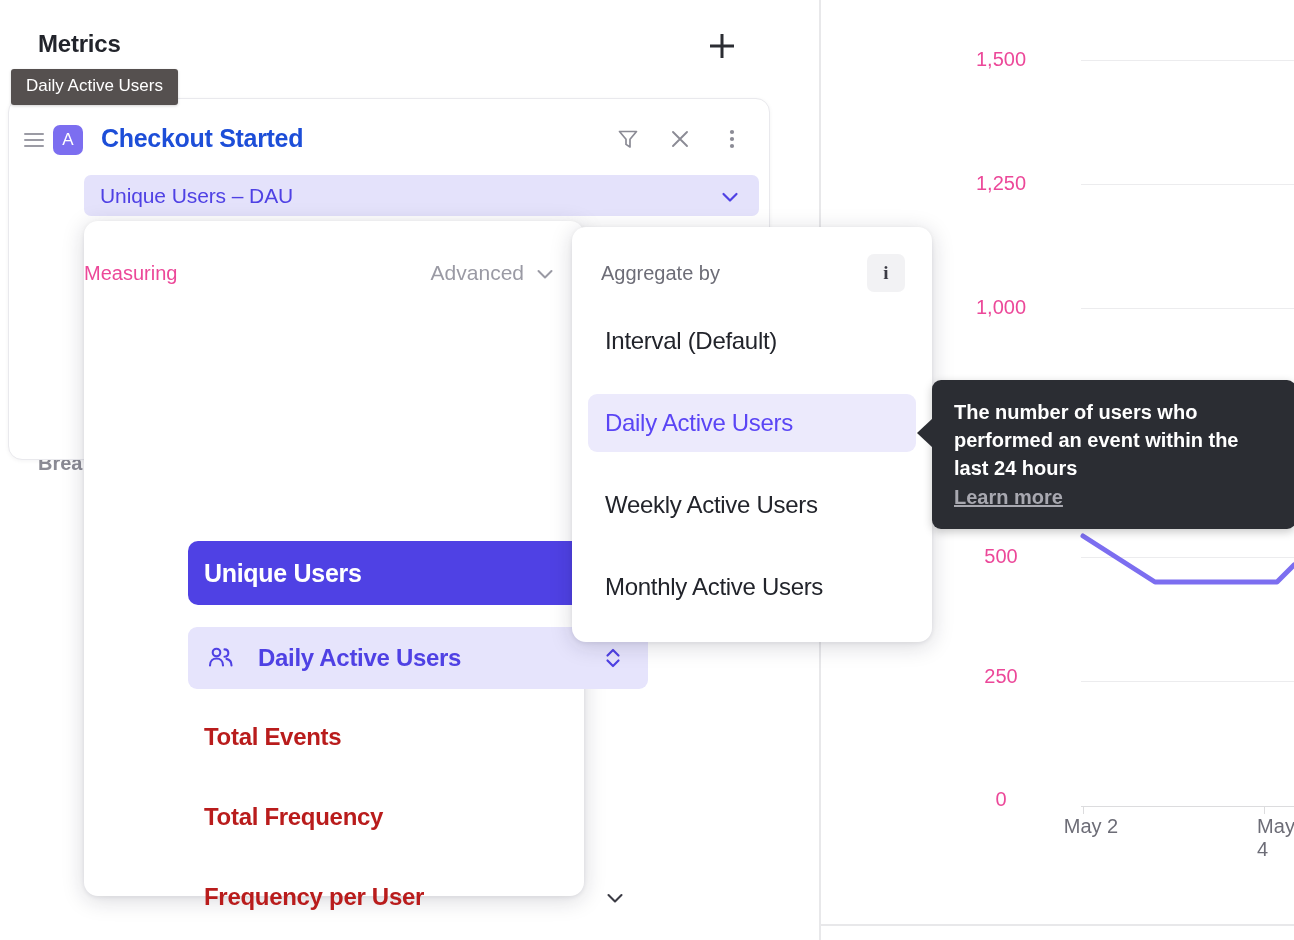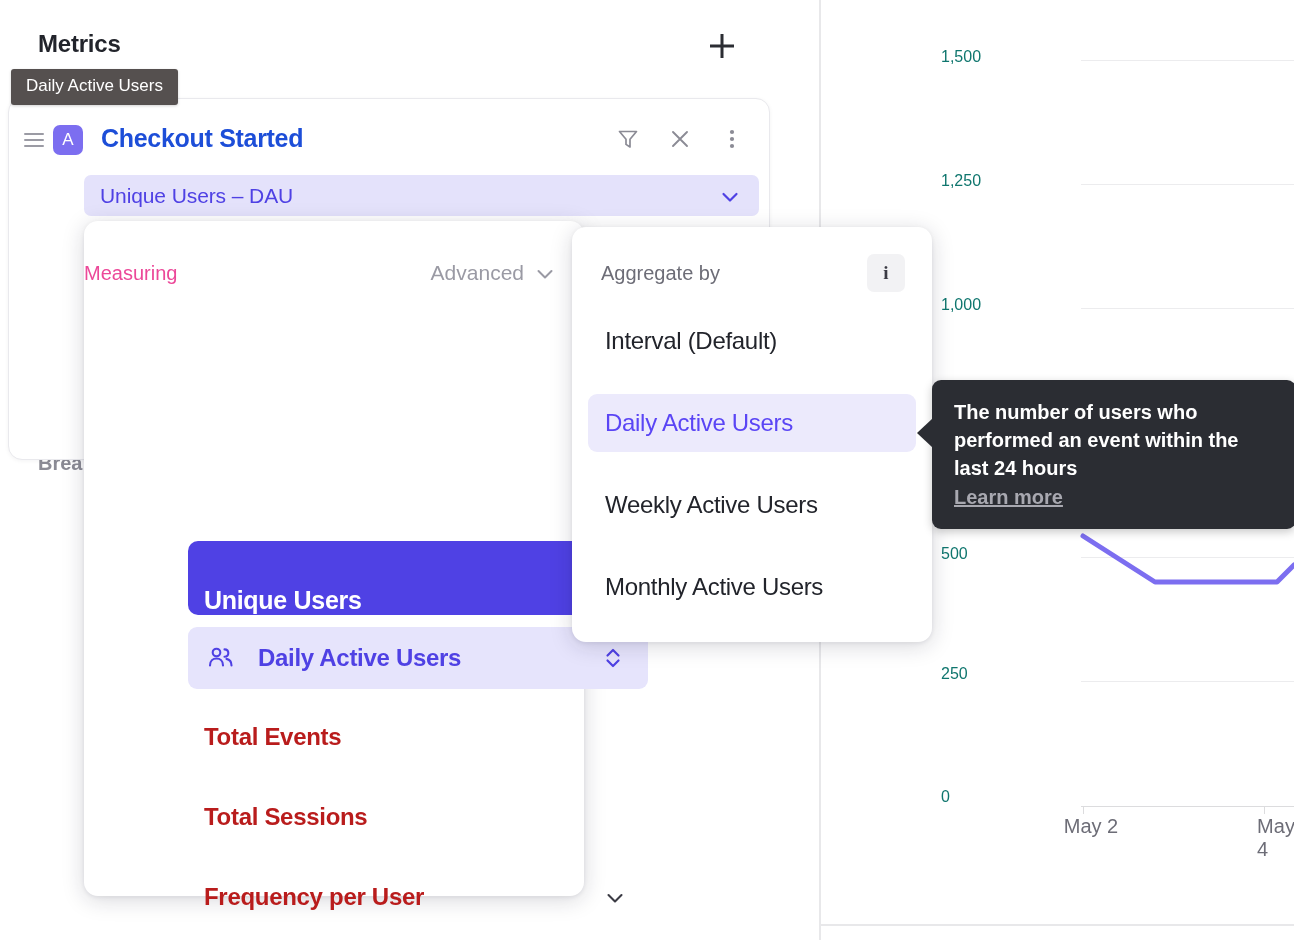--- a/index.html
+++ b/index.html
@@ -190,25 +190,25 @@
   }
   .mm-head .mm-adv-caret {
     position: absolute;
     right: 28px; top: 6px;
     cursor: pointer;
   }
 
   .mm-primary {
     position: absolute;
     left: 104px; top: 320px;
-    width: 460px; height: 74px;
+    width: 460px; height: 64px;
     background: #4f41e4;
     border-radius: 10px;
     display: flex;
-    align-items: flex-end;
+    align-items: center;
     cursor: pointer;
   }
   .mm-primary .lbl {
     margin-left: 16px;
     font-size: 25px;
     font-weight: 600;
     color: #ffffff;
     letter-spacing: -0.3px;
   }
   .mm-primary .chev {
@@ -365,24 +365,24 @@
   .gridline {
     position: absolute;
     left: 260px;
     width: 300px;
     height: 1px;
     background: #ececee;
   }
   .ytick {
     position: absolute;
     width: 120px;
-    text-align: left;
+    text-align: center;
     left: 120px;
-    font-size: 16px;
-    color: #0f766e;
+    font-size: 20px;
+    color: #ec4899;
   }
   .xaxis {
     position: absolute;
     left: 260px; top: 806px;
     width: 300px; height: 1px;
     background: #dcdcde;
   }
   .xtickmark {
     position: absolute;
     top: 806px;
@@ -503,21 +503,21 @@
             <path d="M5.5 14.5 L11 20 L16.5 14.5" fill="none" stroke="#4f41e4" stroke-width="2.2" stroke-linecap="round" stroke-linejoin="round"></path>
           </svg>
         </div>
       </div>
 
       <div class="mm-item" style="top:492px">
         <div class="lbl">Total Events</div>
       </div>
 
       <div class="mm-item" style="top:572px">
-        <div class="lbl">Total Sessions</div>
+        <div class="lbl">Total Frequency</div>
       </div>
 
       <div class="mm-item" style="top:652px">
         <div class="lbl">Frequency per User</div>
         <div class="chev-d">
           <svg width="22" height="22" viewBox="0 0 22 22">
             <path d="M4.5 8 L11 14.5 L17.5 8" fill="none" stroke="#3b3b44" stroke-width="2.1" stroke-linecap="round" stroke-linejoin="round"></path>
           </svg>
         </div>
       </div>

